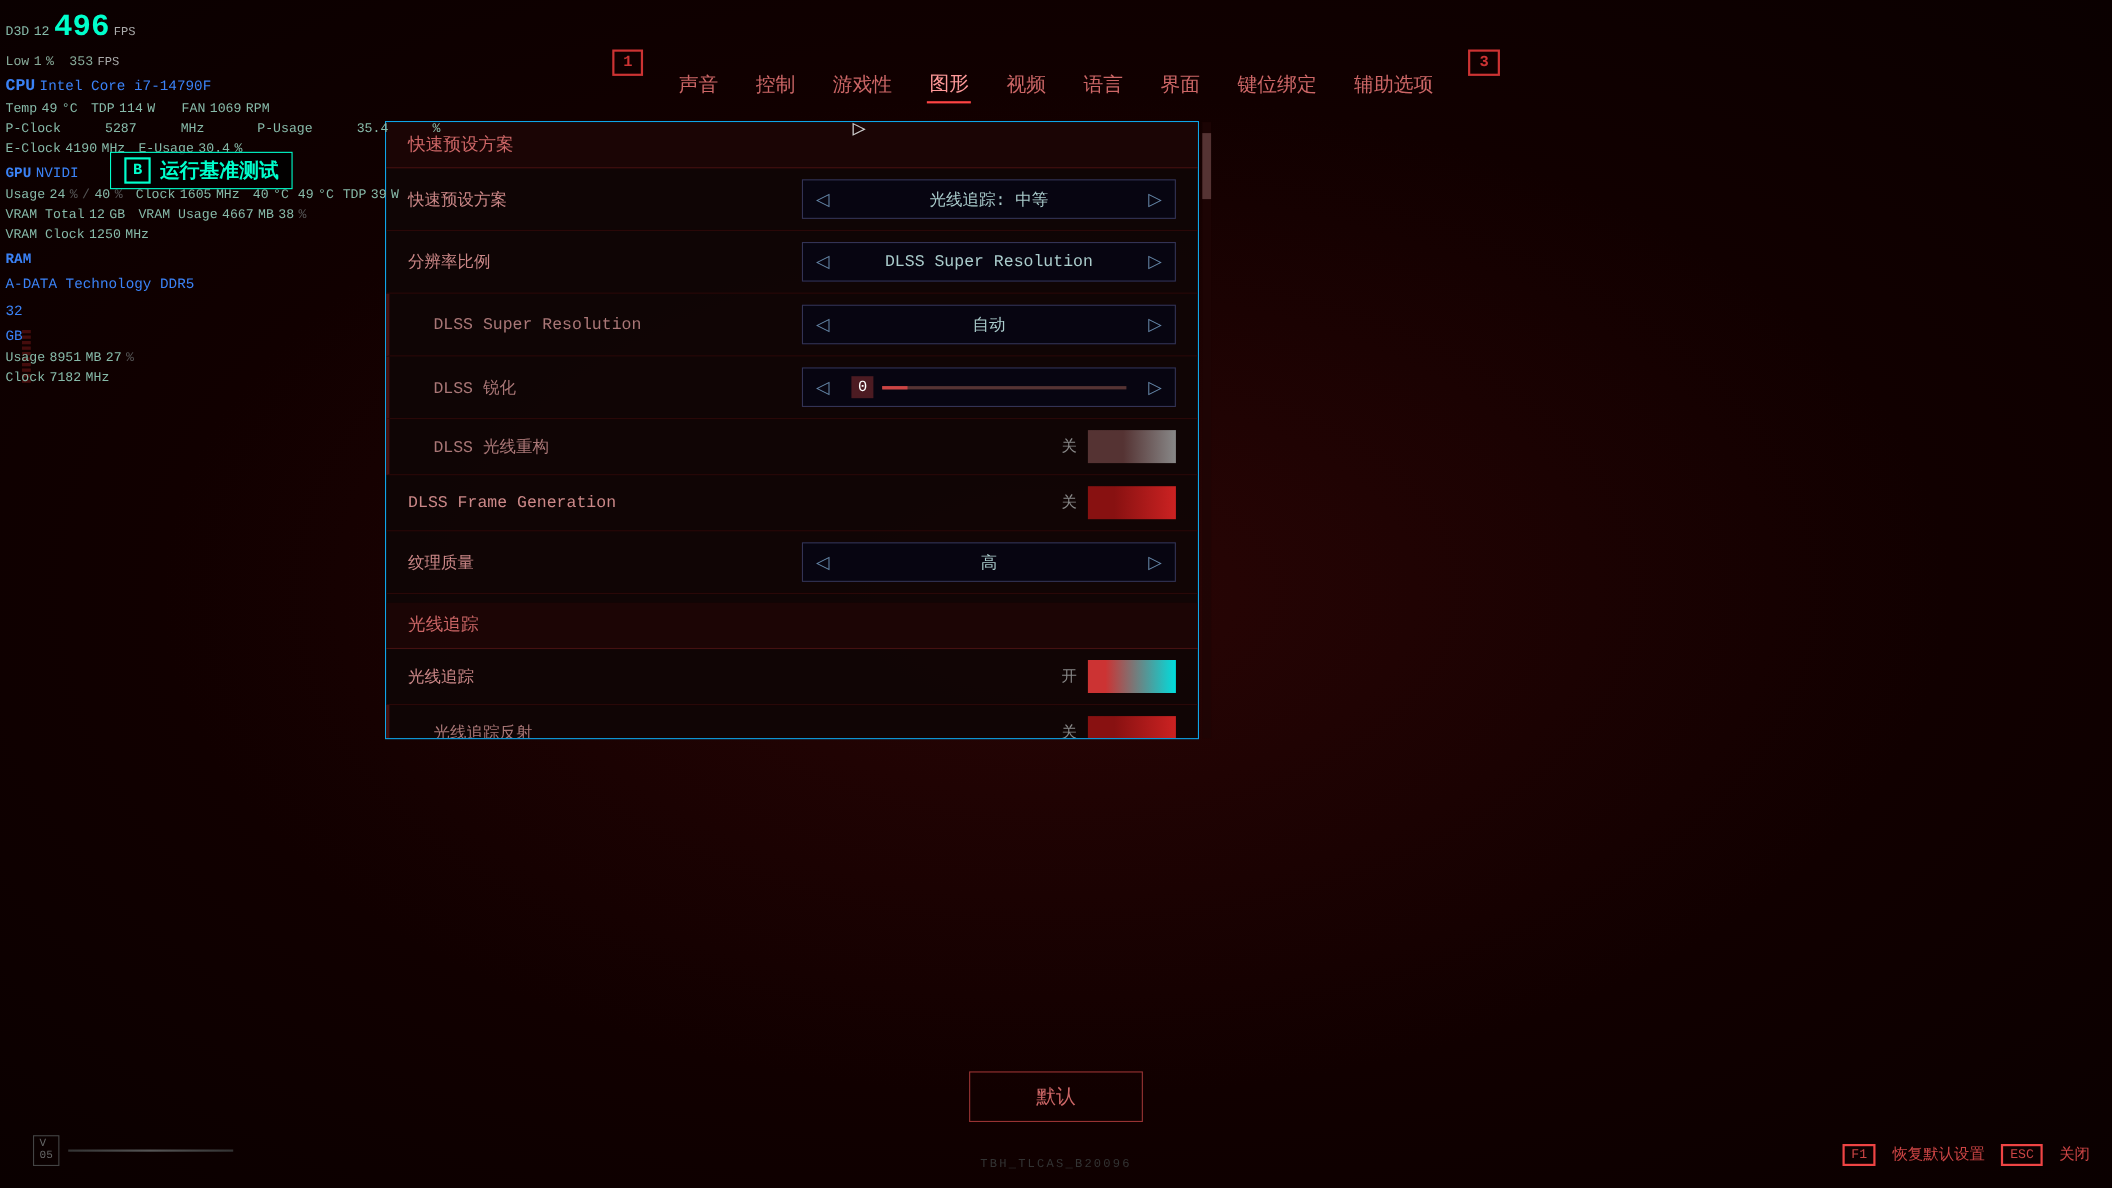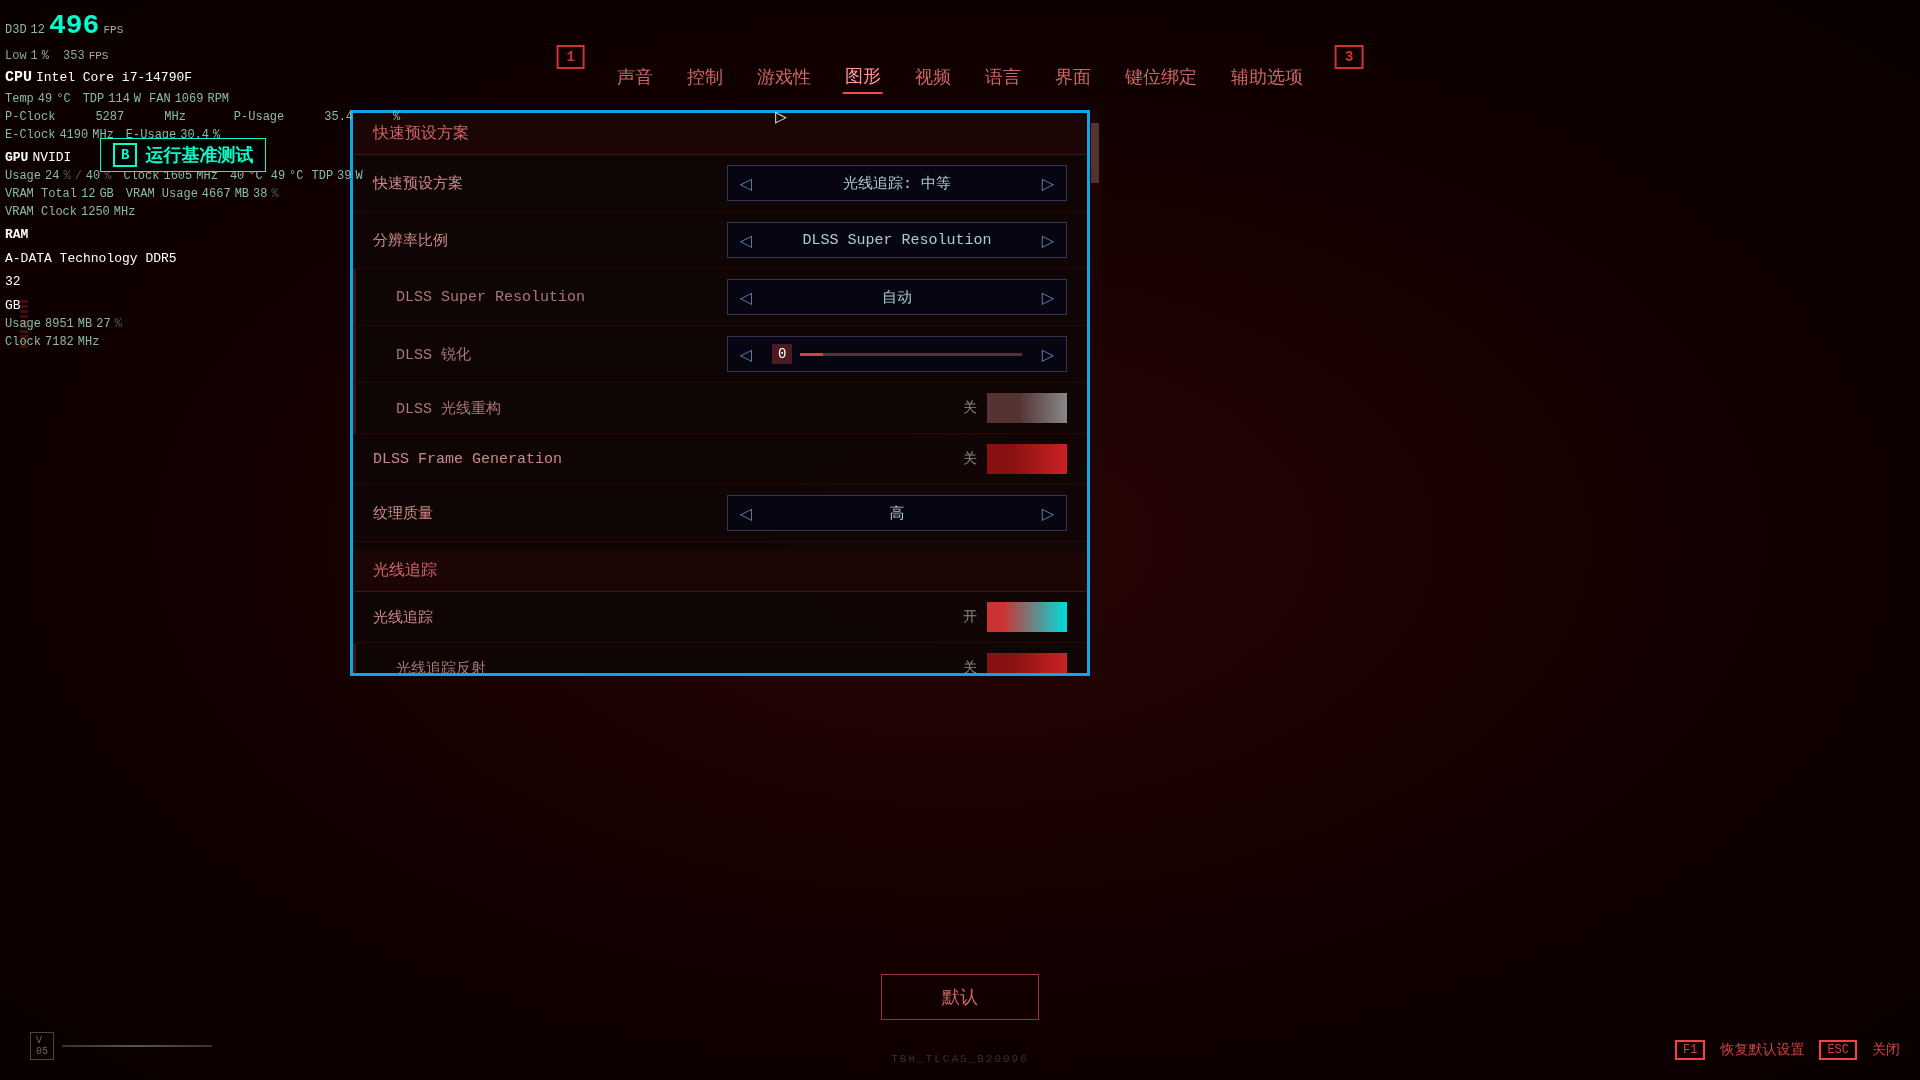--- a/index.html
+++ b/index.html
@@ -25,21 +25,21 @@
     .hud-stats {
       position: absolute;
       top: 5px;
       left: 5px;
       z-index: 10;
       font-size: 12px;
       line-height: 1.5;
       color: #00ffcc;
     }
     .hud-stats .stat-line { display: flex; align-items: baseline; gap: 4px; flex-wrap: wrap; }
-    .hud-cyan { color: #ffffff; }
+    .hud-cyan { color: #3b82f6; }
     .hud-fps { color: #00ffcc; font-size: 28px; font-weight: bold; }
     .hud-fps-label { color: #aaa; font-size: 11px; }
     .hud-small { font-size: 12px; color: #88bbaa; }
 
     
     .gpu-benchmark-box {
       position: absolute;
       top: 138px;
       left: 100px;
       background: rgba(0,0,0,0.85);
@@ -91,21 +91,21 @@
       border-bottom: 2px solid #ff4444;
     }
 
     
     .settings-panel {
       position: absolute;
       top: 110px;
       left: 350px;
       width: 740px;
       background: rgba(15, 5, 5, 0.92);
-      border: 3px solid #0ea5e9;
+      border: 1px solid #0ea5e9;
       z-index: 5;
     }
 
     
     .section-header {
       padding: 10px 20px;
       color: #cc6666;
       font-size: 16px;
       border-bottom: 1px solid #441111;
       background: rgba(40, 5, 5, 0.5);
@@ -385,21 +385,21 @@
     <span class="hud-cyan" style="font-size:15px; font-weight:bold;">CPU</span>
     <span class="hud-cyan" style="font-size:13px;">Intel Core i7-14790F</span>
   </div>
   <div class="stat-line" style="font-size:12px; color:#88bbaa;">
     <span>Temp</span>
     <span>49</span>
     <span>°C</span>
     <span style="margin-left:8px;">TDP</span>
     <span>114</span>
     <span>W</span>
-    <span style="margin-left:4px;">FAN</span>
+    <span style="margin-left:20px;">FAN</span>
     <span>1069</span>
     <span class="hud-small">RPM</span>
   </div>
   <div class="stat-line" style="font-size:12px; color:#88bbaa;gap:40px;">
     <span>P-Clock</span>
     <span>5287</span>
     <span class="hud-small">MHz</span>
     <span style="margin-left:8px;">P-Usage</span>
     <span>35.4</span>
     <span>%</span>

